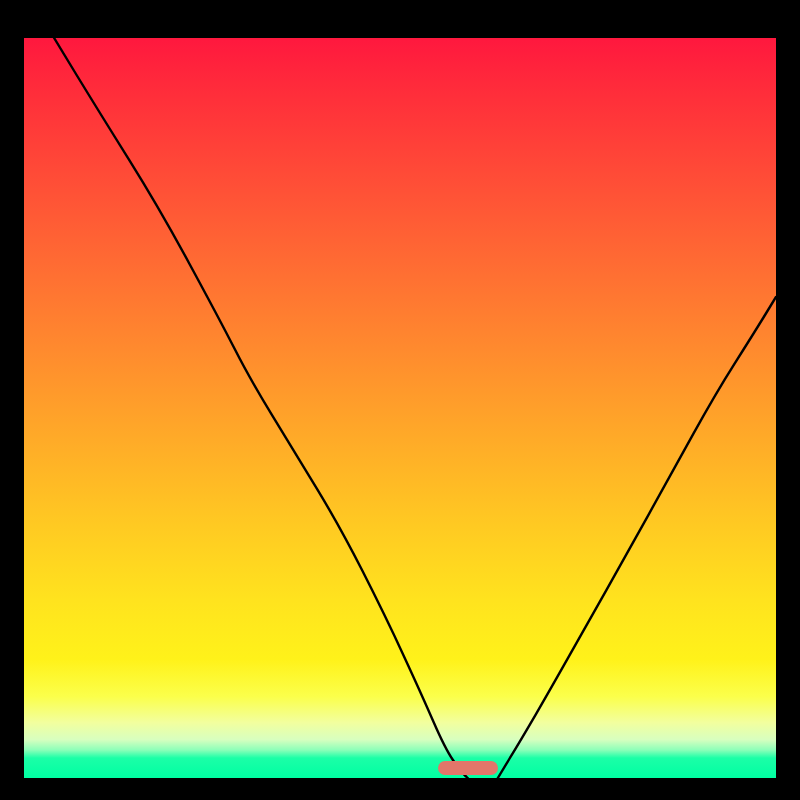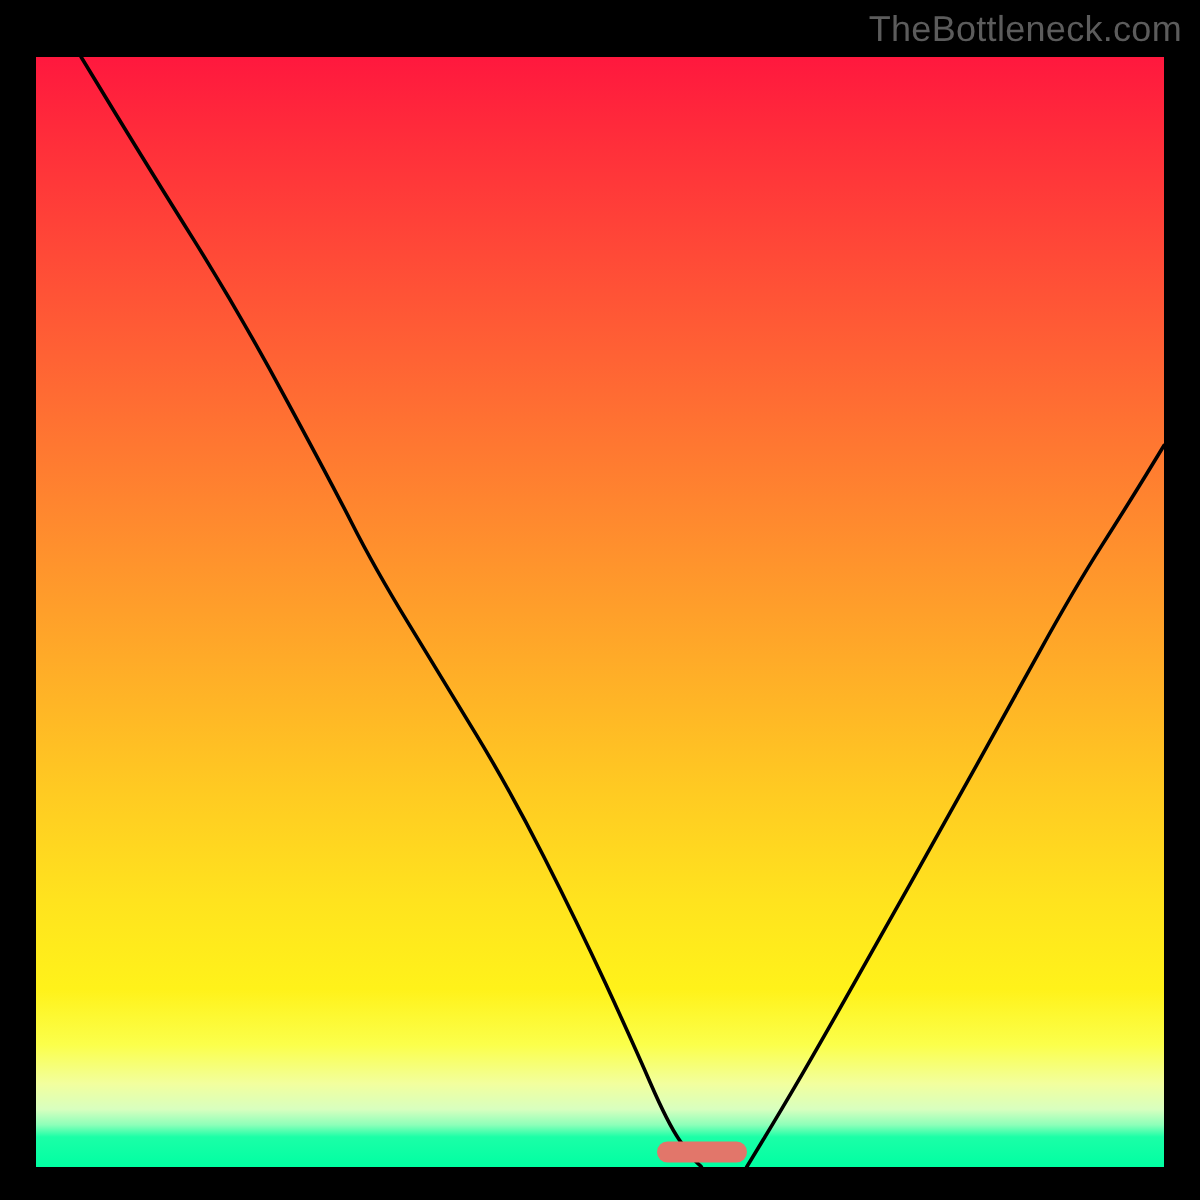--- a/index.html
+++ b/index.html
@@ -74,21 +74,20 @@
     height: 14px;
     border-radius: 7px;
     background: #e2766a;
   }
 </style>
 </head>
 <body>
 
 <div class="stage">
 
-  <div class="watermark">TheBottleneck.com</div>
 
   <div class="plot">
 
     <svg class="curves" viewBox="0 0 752 740" preserveAspectRatio="none">
       <path id="curve-left" class="curve" d="M 30.1 0.0 Q 30.1 0.0 52.6 37.0 Q 75.2 74.0 105.3 122.1 Q 135.4 170.2 165.4 225.7 Q 195.5 281.2 210.6 310.8 Q 225.6 340.4 248.2 377.4 Q 270.7 414.4 293.3 451.4 Q 315.8 488.4 338.4 532.8 Q 361.0 577.2 379.8 617.9 Q 398.6 658.6 409.8 684.5 Q 421.1 710.4 428.6 721.5 Q 436.2 732.6 439.9 736.3 T 443.7 740.0"></path>
       <path id="curve-right" class="curve" d="M 473.8 740.0 Q 473.8 740.0 485.0 721.5 Q 496.3 703.0 511.4 677.1 Q 526.4 651.2 545.2 617.9 Q 564.0 584.6 582.8 551.3 Q 601.6 518.0 624.2 477.3 Q 646.7 436.6 669.3 395.9 Q 691.8 355.2 710.6 325.6 Q 729.4 296.0 740.7 277.5 T 752.0 259.0"></path>
     </svg>
 
     <div id="optimum-marker" class="marker" style="left: 413.6px; width: 60.16px; bottom: 3px;"></div>
 

